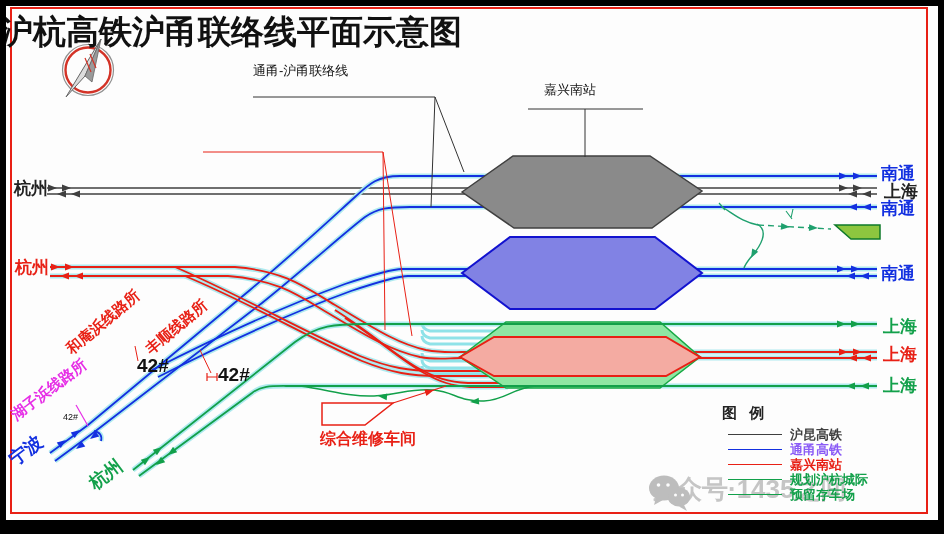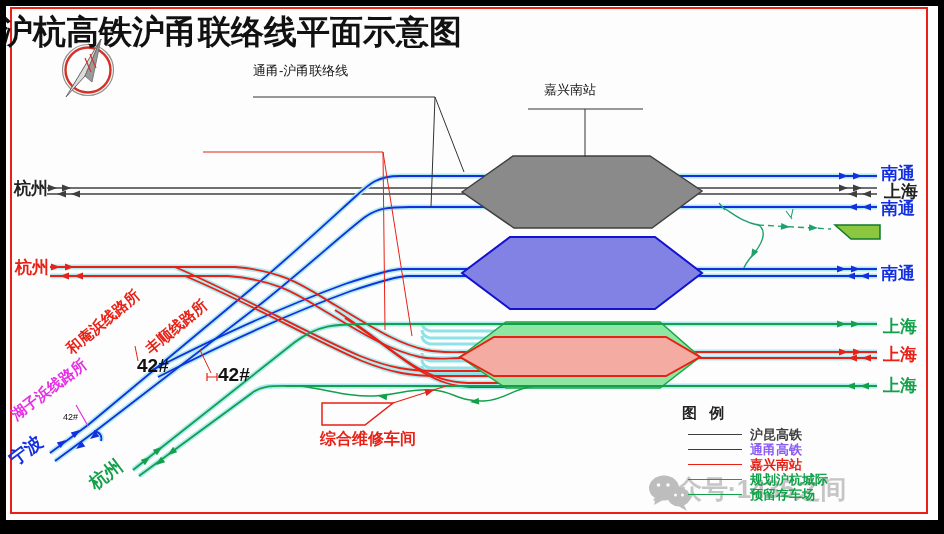--- a/index.html
+++ b/index.html
@@ -35,21 +35,21 @@
   #lbl-sh-g1{left:883px;top:318px;}
   #lbl-sh-red{left:883px;top:346px;}
   #lbl-sh-g2{left:883px;top:377px;}
   #lbl-heanbang{left:74px;top:341px;transform:rotate(-40deg);}
   #lbl-fengshun{left:153px;top:341px;transform:rotate(-40deg);}
   #lbl-huzibang{left:18px;top:407px;transform:rotate(-37deg);}
   #lbl-42a{left:137px;top:356px;font-size:19px;color:#111;font-weight:600;}
   #lbl-42b{left:218px;top:365px;font-size:19px;color:#111;font-weight:600;}
   #lbl-42s{left:63px;top:413px;font-size:9px;color:#111;}
   #lbl-weixiu{left:320px;top:430px;font-size:16px;font-weight:600;}
-  #legend{position:absolute;left:682px;top:404px;z-index:3;}
+  #legend{position:absolute;left:722px;top:404px;z-index:3;}
   #legend-title{font-size:15px;color:#222;letter-spacing:4px;font-weight:600;margin-bottom:4px;}
   .lg-row{display:flex;align-items:center;height:15px;}
   .lg-line{display:inline-block;width:54px;height:0;border-top:1.6px solid #333;margin-left:6px;margin-right:8px;}
   .lg-label{font-size:13px;font-weight:600;}
   #watermark{position:absolute;left:646px;top:472px;z-index:2;display:flex;align-items:center;}
   #wm-text{font-size:26px;color:#c5c5c5;letter-spacing:0px;margin-left:4px;font-weight:600;}
 </style>
 </head>
 <body>
 

